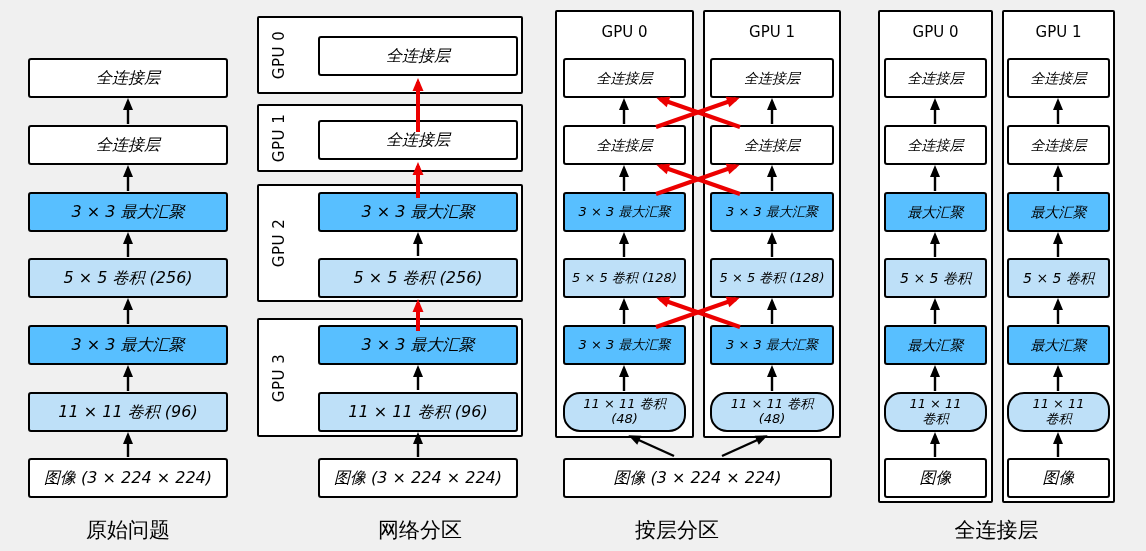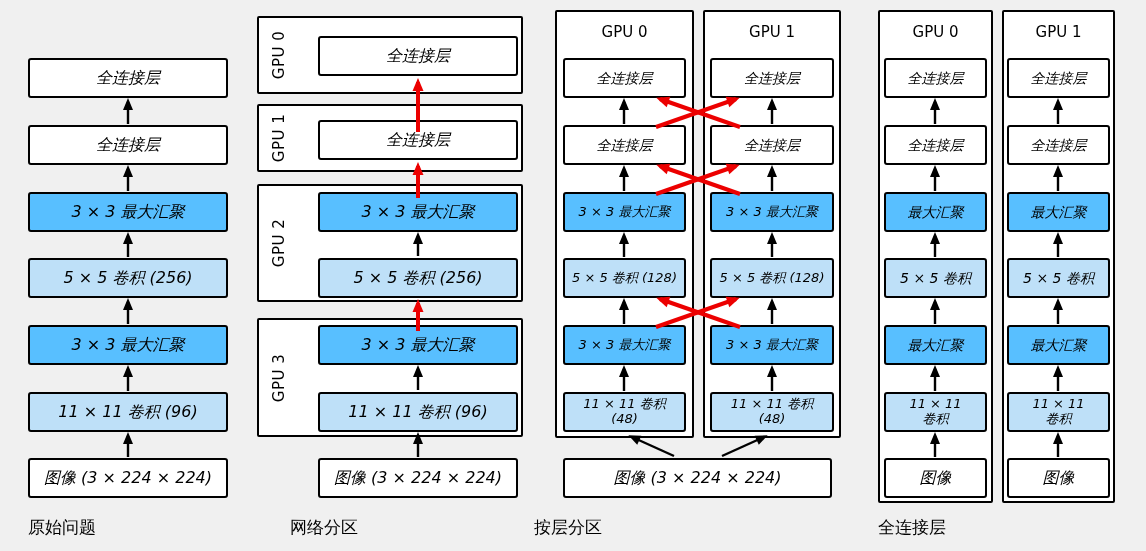--- a/index.html
+++ b/index.html
@@ -8,24 +8,24 @@
           font-family:"DejaVu Sans","Liberation Sans",sans-serif;color:#000;overflow:hidden;}
   .box{position:absolute;box-sizing:border-box;border:2px solid var(--line,#000);background:var(--box_bg,#fff);
        display:flex;align-items:center;justify-content:center;text-align:center;
        font-size:16px;line-height:1.15;border-radius:3px;font-style:italic;}
   .pool{background:var(--pool_blue,#58bfff);}
   .conv{background:var(--conv_blue,#bee0f8);}
   .frame{position:absolute;box-sizing:border-box;border:2px solid var(--line,#000);background:var(--box_bg,#fff);border-radius:2px;}
   .vlabel{position:absolute;display:flex;align-items:center;justify-content:center;}
   .vlabel span{transform:rotate(-90deg);white-space:nowrap;font-size:15px;letter-spacing:.5px;}
   .header{position:absolute;display:flex;align-items:center;justify-content:center;font-size:15px;}
-  .caption{position:absolute;font-size:17px;}
+  .caption{position:absolute;text-align:center;font-size:21px;}
   .sm{font-size:14px;}
   .xs{font-size:13px;}
-  .col{flex-direction:column;}
+  .col{flex-direction:column;border-radius:17px;}
   svg.arrows{position:absolute;left:0;top:0;pointer-events:none;}
   .ab{stroke:var(--line,#000);stroke-width:2.4;}
   .ar{stroke:var(--arrow_red,#ec0000);stroke-width:4;}
   .mb{fill:var(--line,#000);}
   .mr{fill:var(--arrow_red,#ec0000);}
 </style>
 </head>
 <body>
 
 <div class="canvas">

